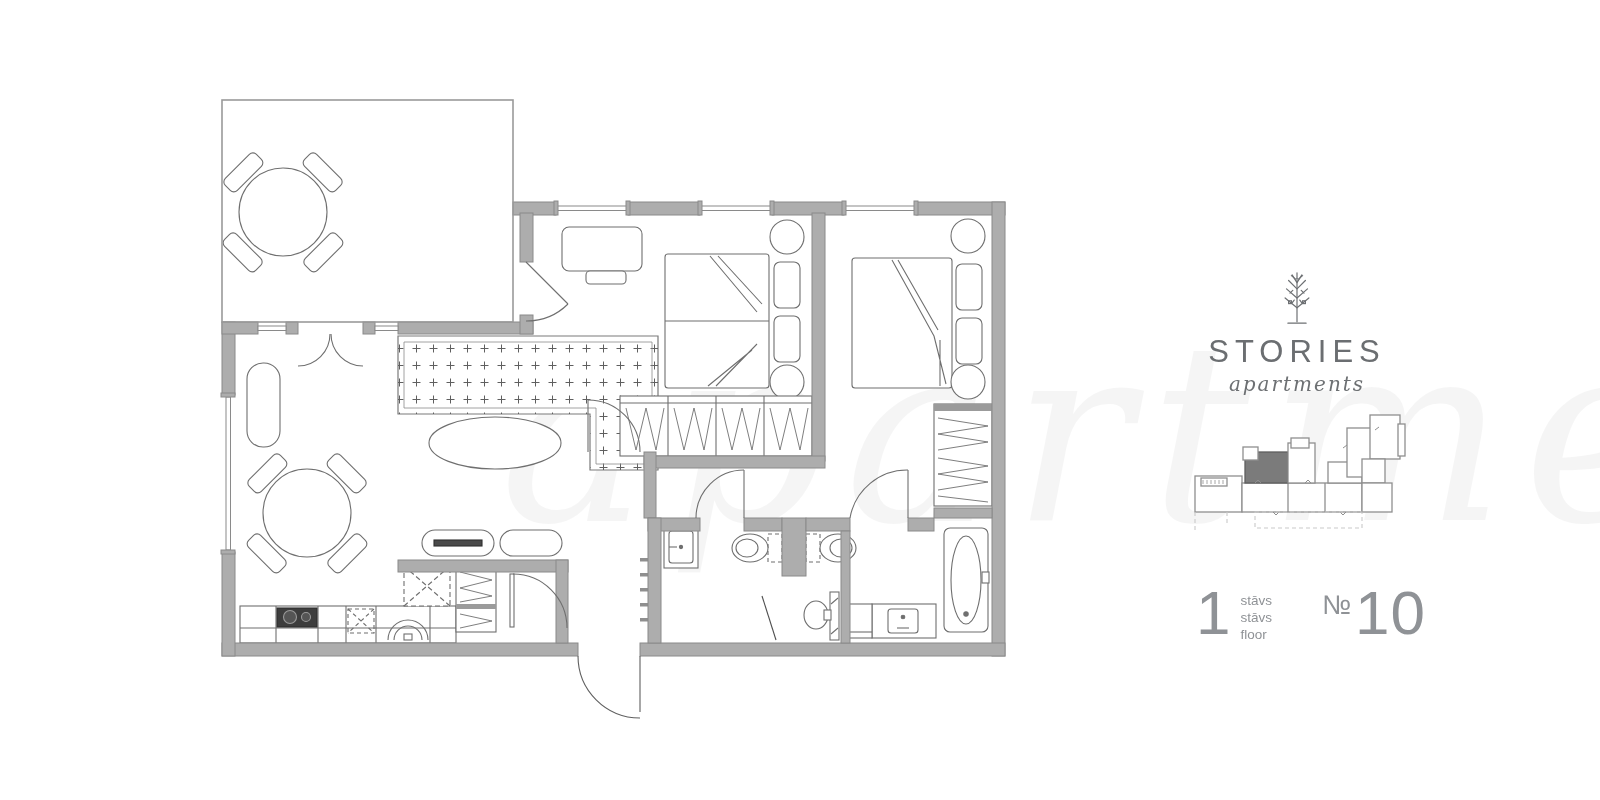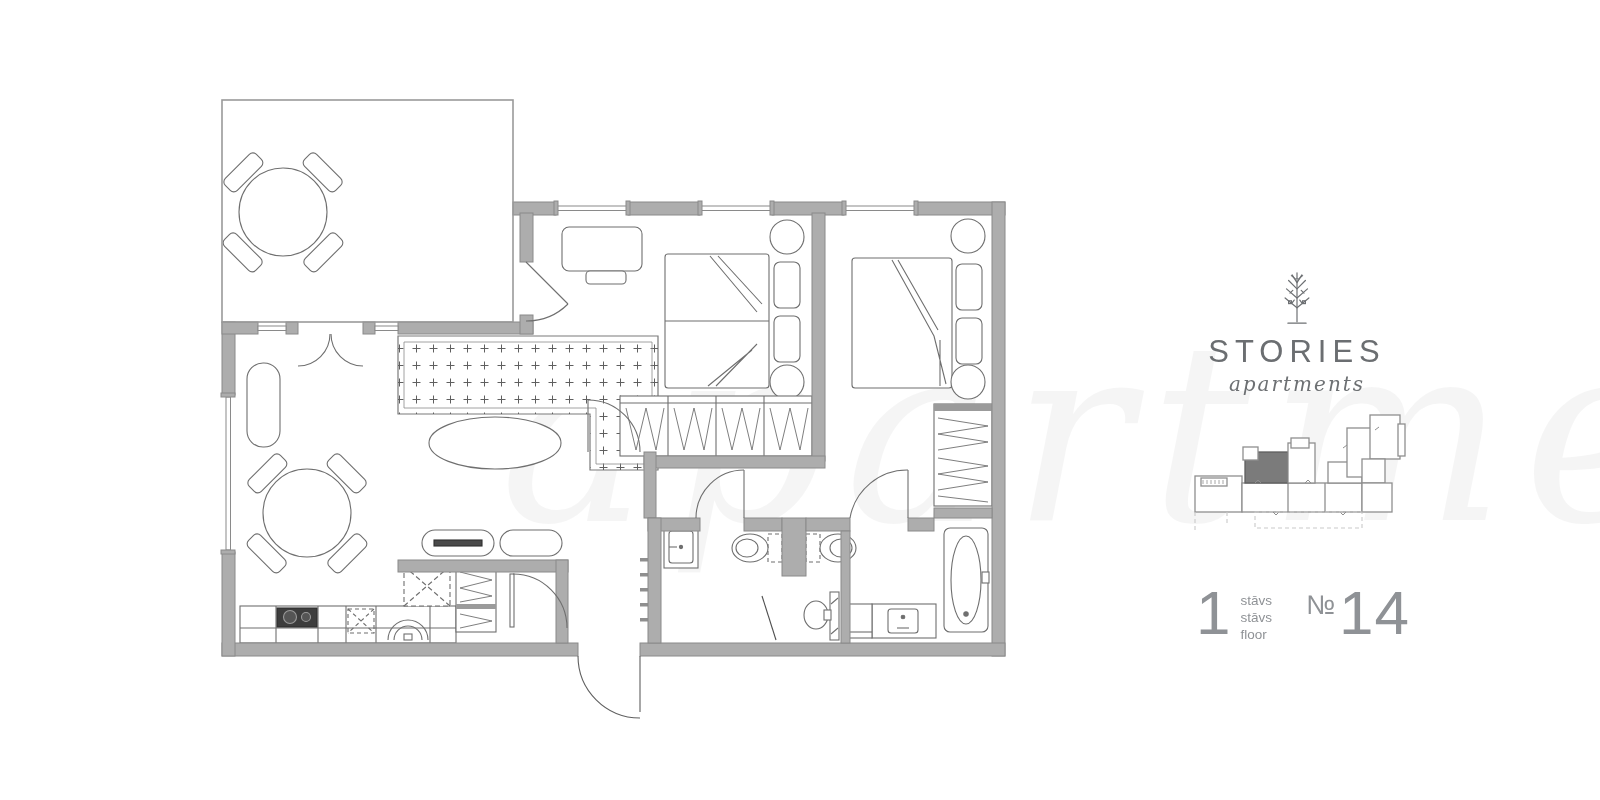--- a/index.html
+++ b/index.html
@@ -8,21 +8,21 @@
   #plan-svg{position:absolute;left:0;top:0;}
   
   .brand{position:absolute;left:1150px;top:268px;width:294px;text-align:center;color:#6d7073;}
   .brand .tree{display:block;margin:0 auto 6px auto;}
   .brand .name{font-size:31px;letter-spacing:6px;font-weight:400;color:#6b6e71;}
   .brand .tagline{font-family:"DejaVu Serif", serif;font-style:italic;font-size:20px;
                   letter-spacing:2px;color:#6d7073;margin-top:2px;}
   .minimap{position:absolute;left:1165px;top:400px;}
   .floorcard{position:absolute;left:1196px;top:582px;height:70px;color:#8f9296;}
   .floorcard .bignum{font-size:62px;line-height:62px;font-weight:400;display:inline-block;vertical-align:top;}
-  .floorcard .labels{display:inline-block;vertical-align:top;margin:10px 0 0 10px;
+  .floorcard .labels{display:inline-block;vertical-align:top;margin:10px 16px 0 10px;
                      font-size:13.5px;line-height:17px;color:#8f9296;}
   .floorcard .nosign{display:inline-block;vertical-align:top;font-size:27px;margin:8px 4px 0 34px;}
   .apt-num{letter-spacing:1px;}
 </style>
 </head>
 <body>
 
 <div id="stage">
 
   <svg id="plan-svg" width="1600" height="800" viewBox="0 0 1600 800">
@@ -347,16 +347,16 @@
       <rect x="90" y="112" width="107" height="16"></rect>
       <path d="M30,112 v18 M62,112 v14"></path>
     </g>
   </svg>
 
   <div class="floorcard">
     <span class="bignum">1</span><span class="labels">
       <span>stāvs</span><br>
       <span>stāvs</span><br>
       <span>floor</span>
-    </span><span class="nosign">№</span><span class="bignum apt-num">14</span>
+    </span><span class="nosign">№</span><span class="bignum apt-num">10</span>
   </div>
 
 </div>
 
 </body></html>

